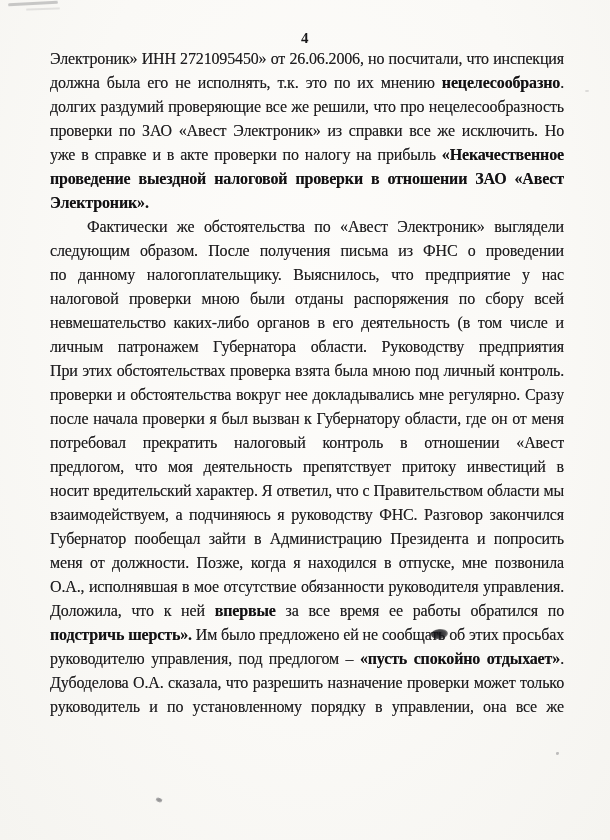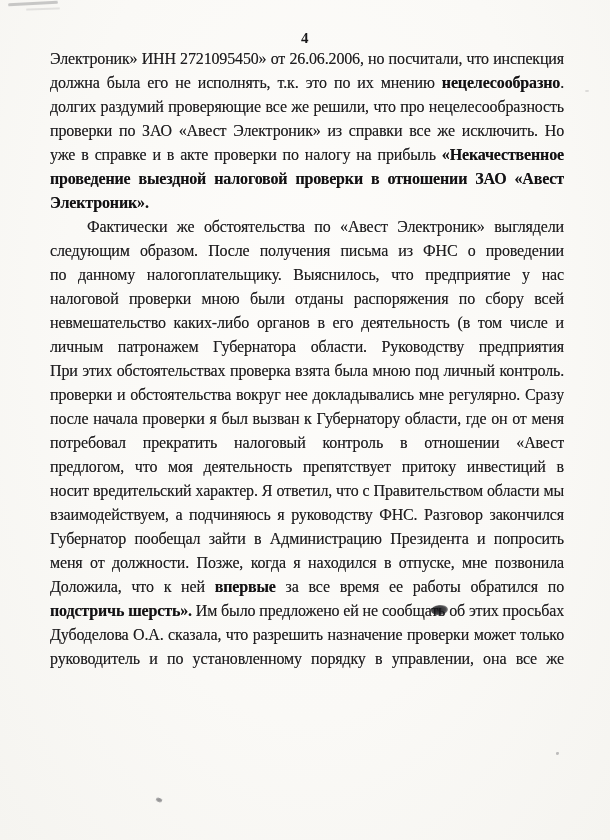--- a/index.html
+++ b/index.html
@@ -101,21 +101,23 @@
       <div class="line"><span>личным патронажем Губернатора области. Руководству предприятия обещано</span></div>
       <div class="line"><span>При этих обстоятельствах проверка взята была мною под личный контроль. Ход</span></div>
       <div class="line"><span>проверки и обстоятельства вокруг нее докладывались мне регулярно. Сразу же</span></div>
       <div class="line"><span>после начала проверки я был вызван к Губернатору области, где он от меня</span></div>
       <div class="line"><span>потребовал прекратить налоговый контроль в отношении «Авест Электроник» под</span></div>
       <div class="line"><span>предлогом, что моя деятельность препятствует притоку инвестиций в область и</span></div>
       <div class="line"><span>носит вредительский характер. Я ответил, что с Правительством области мы</span></div>
       <div class="line"><span>взаимодействуем, а подчиняюсь я руководству ФНС. Разговор закончился тем, что</span></div>
       <div class="line"><span>Губернатор пообещал зайти в Администрацию Президента и попросить освободить</span></div>
       <div class="line"><span>меня от должности. Позже, когда я находился в отпуске, мне позвонила Дубоделова</span></div>
+      <div class="line"><span>О.А., исполнявшая в мое отсутствие обязанности руководителя управления.</span></div>
       <div class="line"><span>Доложила, что к ней </span><span class="b">впервые</span><span> за все время ее работы обратился по телефону</span></div>
       <div class="line"><span class="b">подстричь шерсть».</span><span> Им было предложено ей не </span><span class="smudged">сообщать</span><span> об этих просьбах</span></div>
+      <div class="line"><span>руководителю управления, под предлогом – </span><span class="b">«пусть спокойно отдыхает»</span><span>.</span></div>
       <div class="line"><span>Дубоделова О.А. сказала, что разрешить назначение проверки может только</span></div>
       <div class="line"><span>руководитель и по установленному порядку в управлении, она все же доложит ему о</span></div>
     </div>
   <div class="speck s1"></div>
   <div class="speck s2"></div>
   <div class="speck s3"></div>
 </div>
 
 </body></html>

